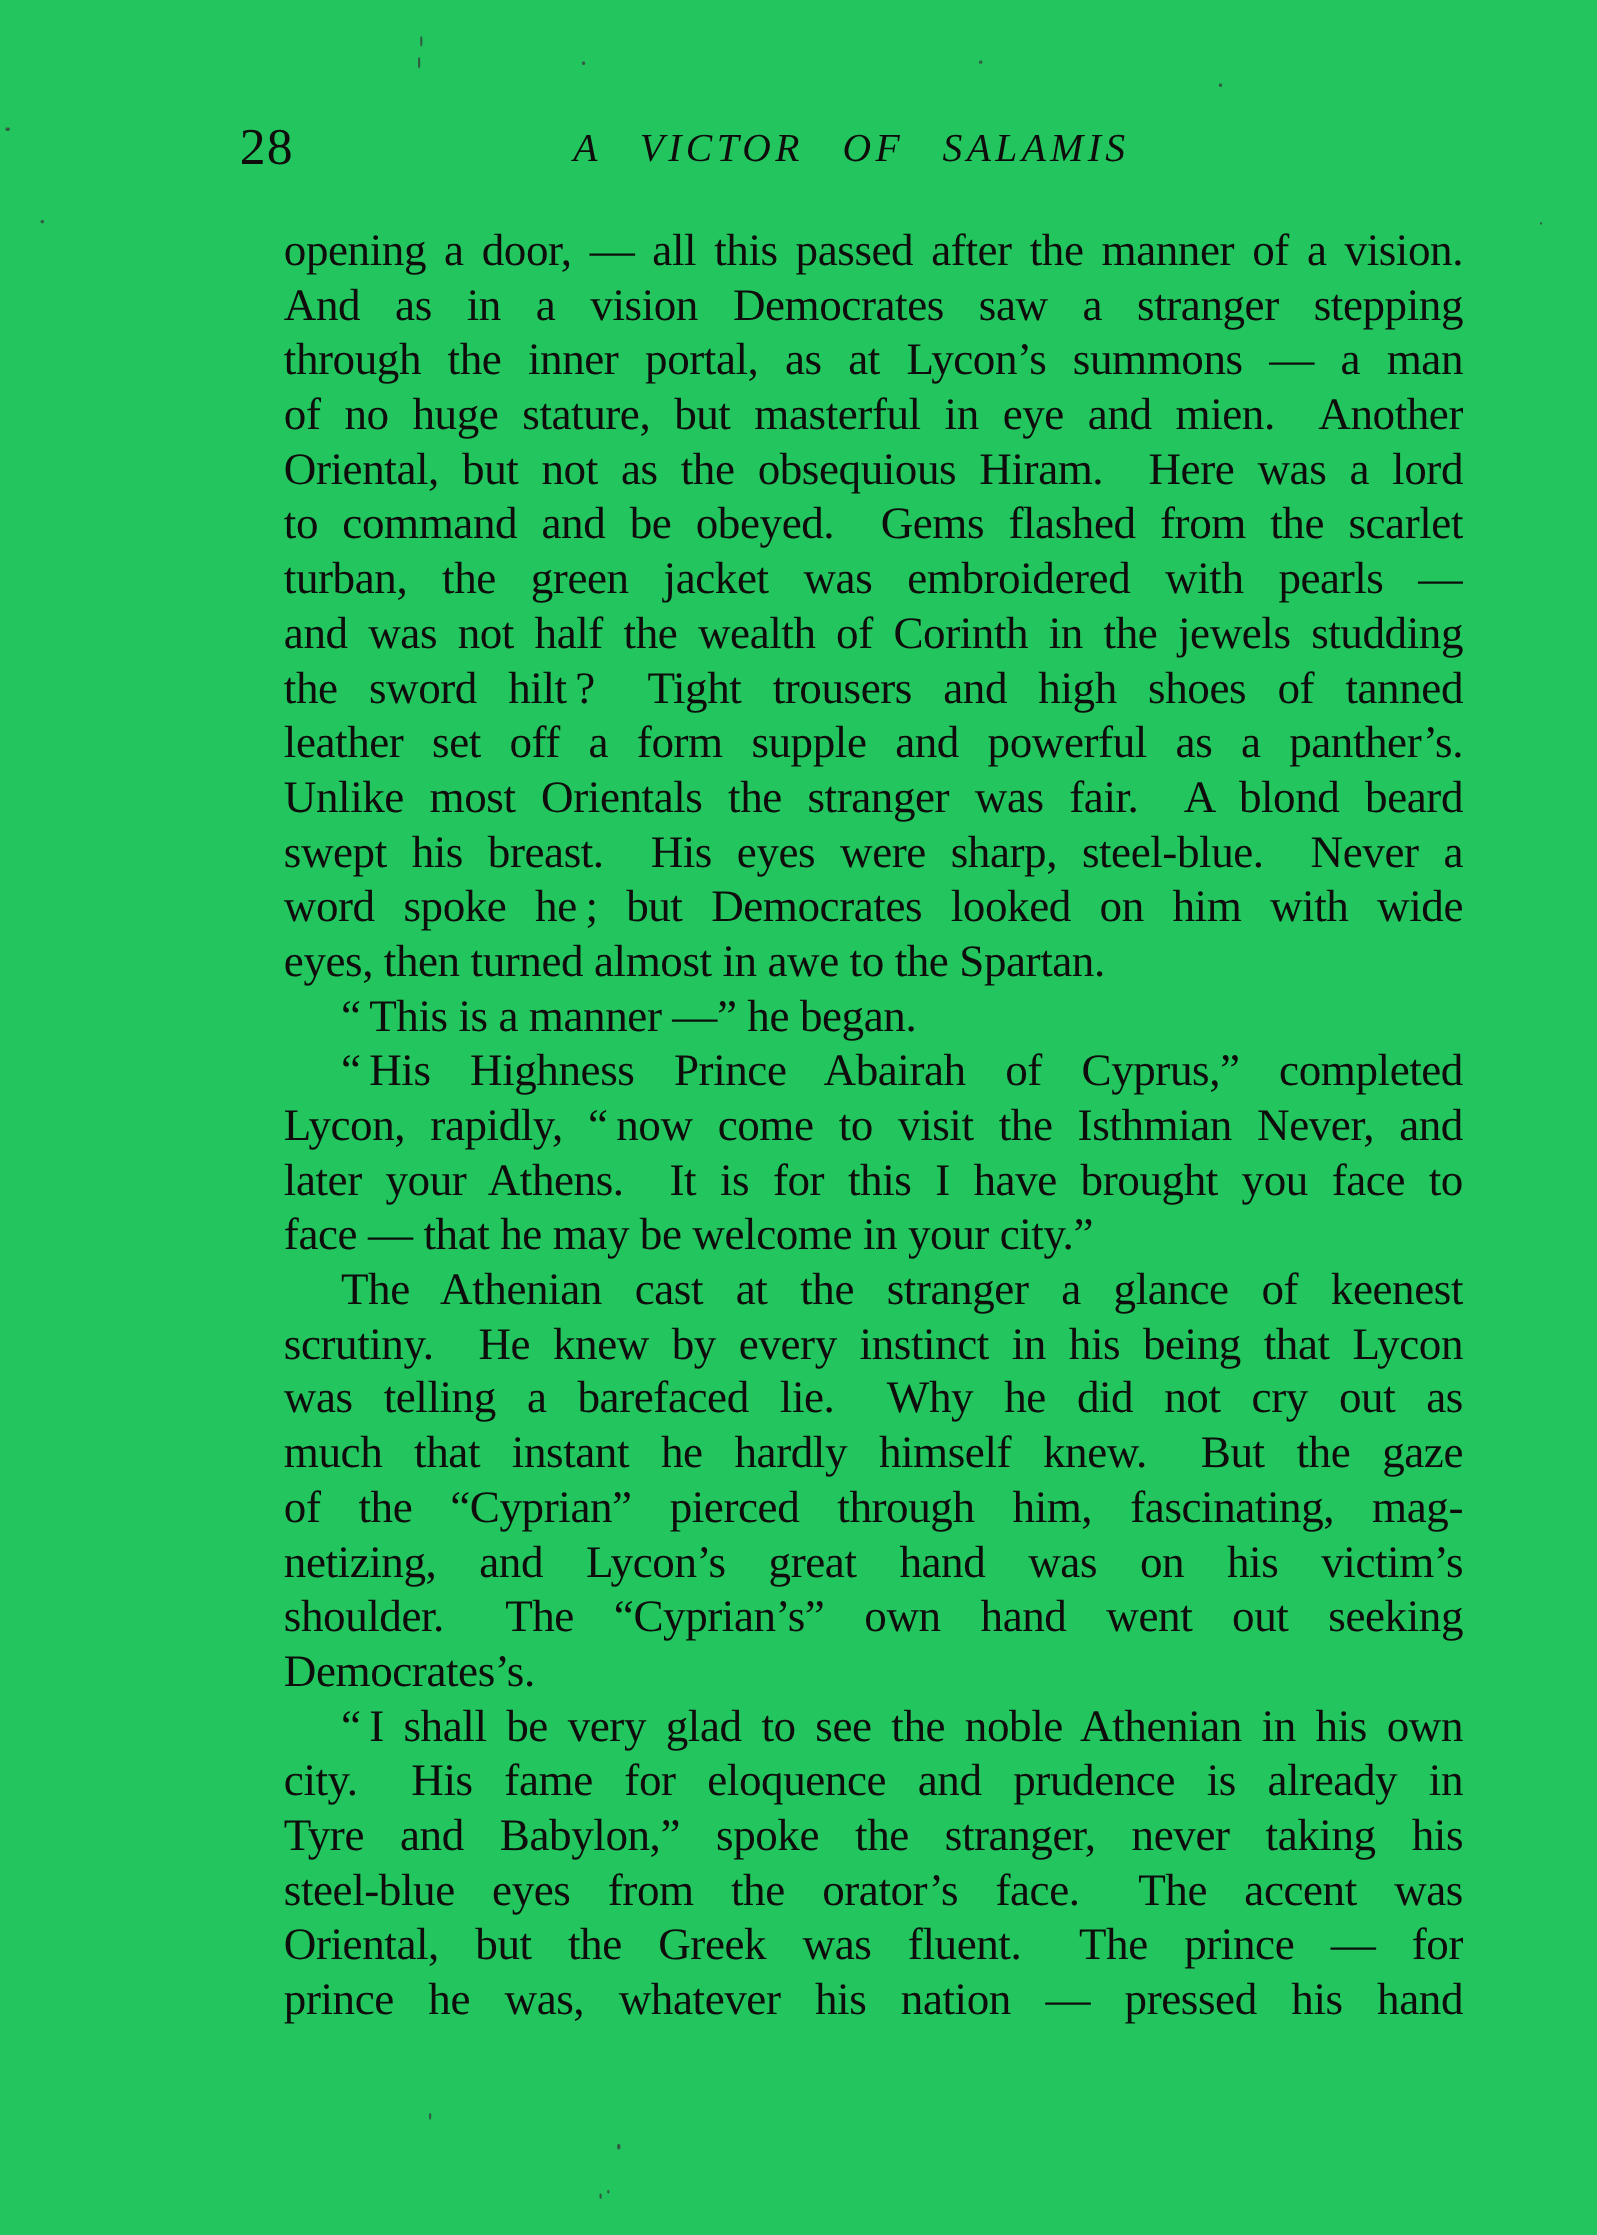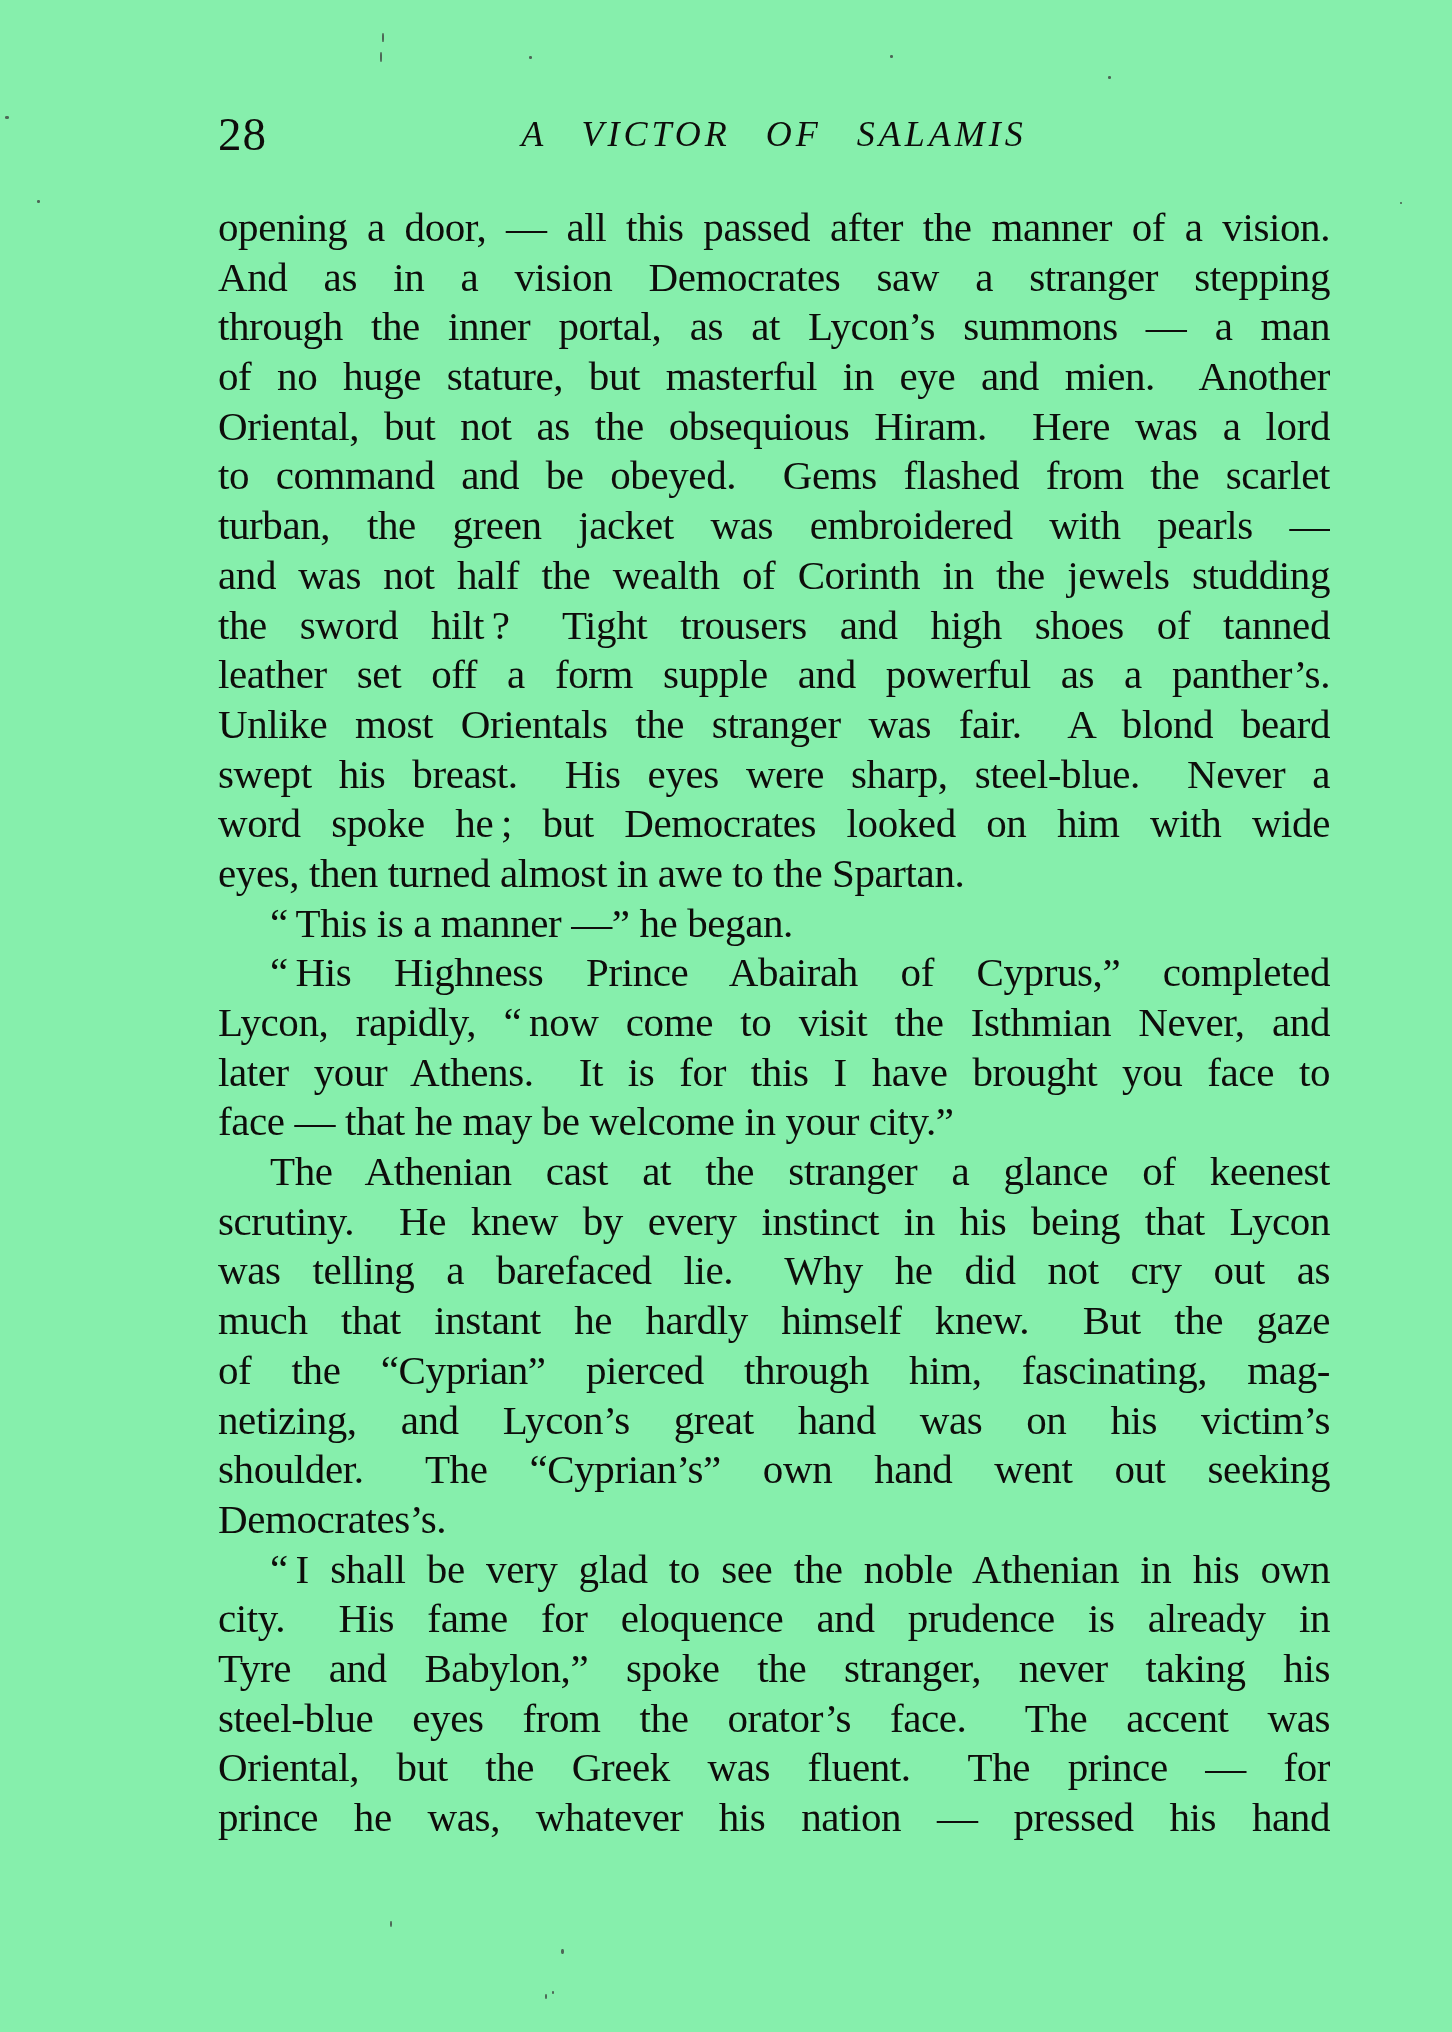--- a/index.html
+++ b/index.html
@@ -4,21 +4,21 @@
 <style>
   html, body {
     margin: 0;
     padding: 0;
     background: #ffffff;
   }
   .page {
     position: relative;
     width: 1452px;
     height: 2032px;
-    background: #86efac;
+    background: #22c55e;
     overflow: hidden;
     font-family: "Liberation Serif", "DejaVu Serif", serif;
     color: #0e0d0b;
   }
   
   .running-head {
     position: absolute;
     left: 218px;
     top: 110px;
     width: 1112px;
@@ -53,20 +53,21 @@
   }
   .pline {
     height: 49.7px;
     line-height: 49.7px;
     font-size: 41px;
     letter-spacing: -0.4px;
     text-align: justify;
     text-align-last: justify;
     overflow: hidden;
     white-space: normal;
+    margin-left: 40px;
   }
   .pl-last {
     text-align-last: left;
   }
   .pl-indent {
     text-indent: 52px;
   }
   
   .speck {
     position: absolute;

